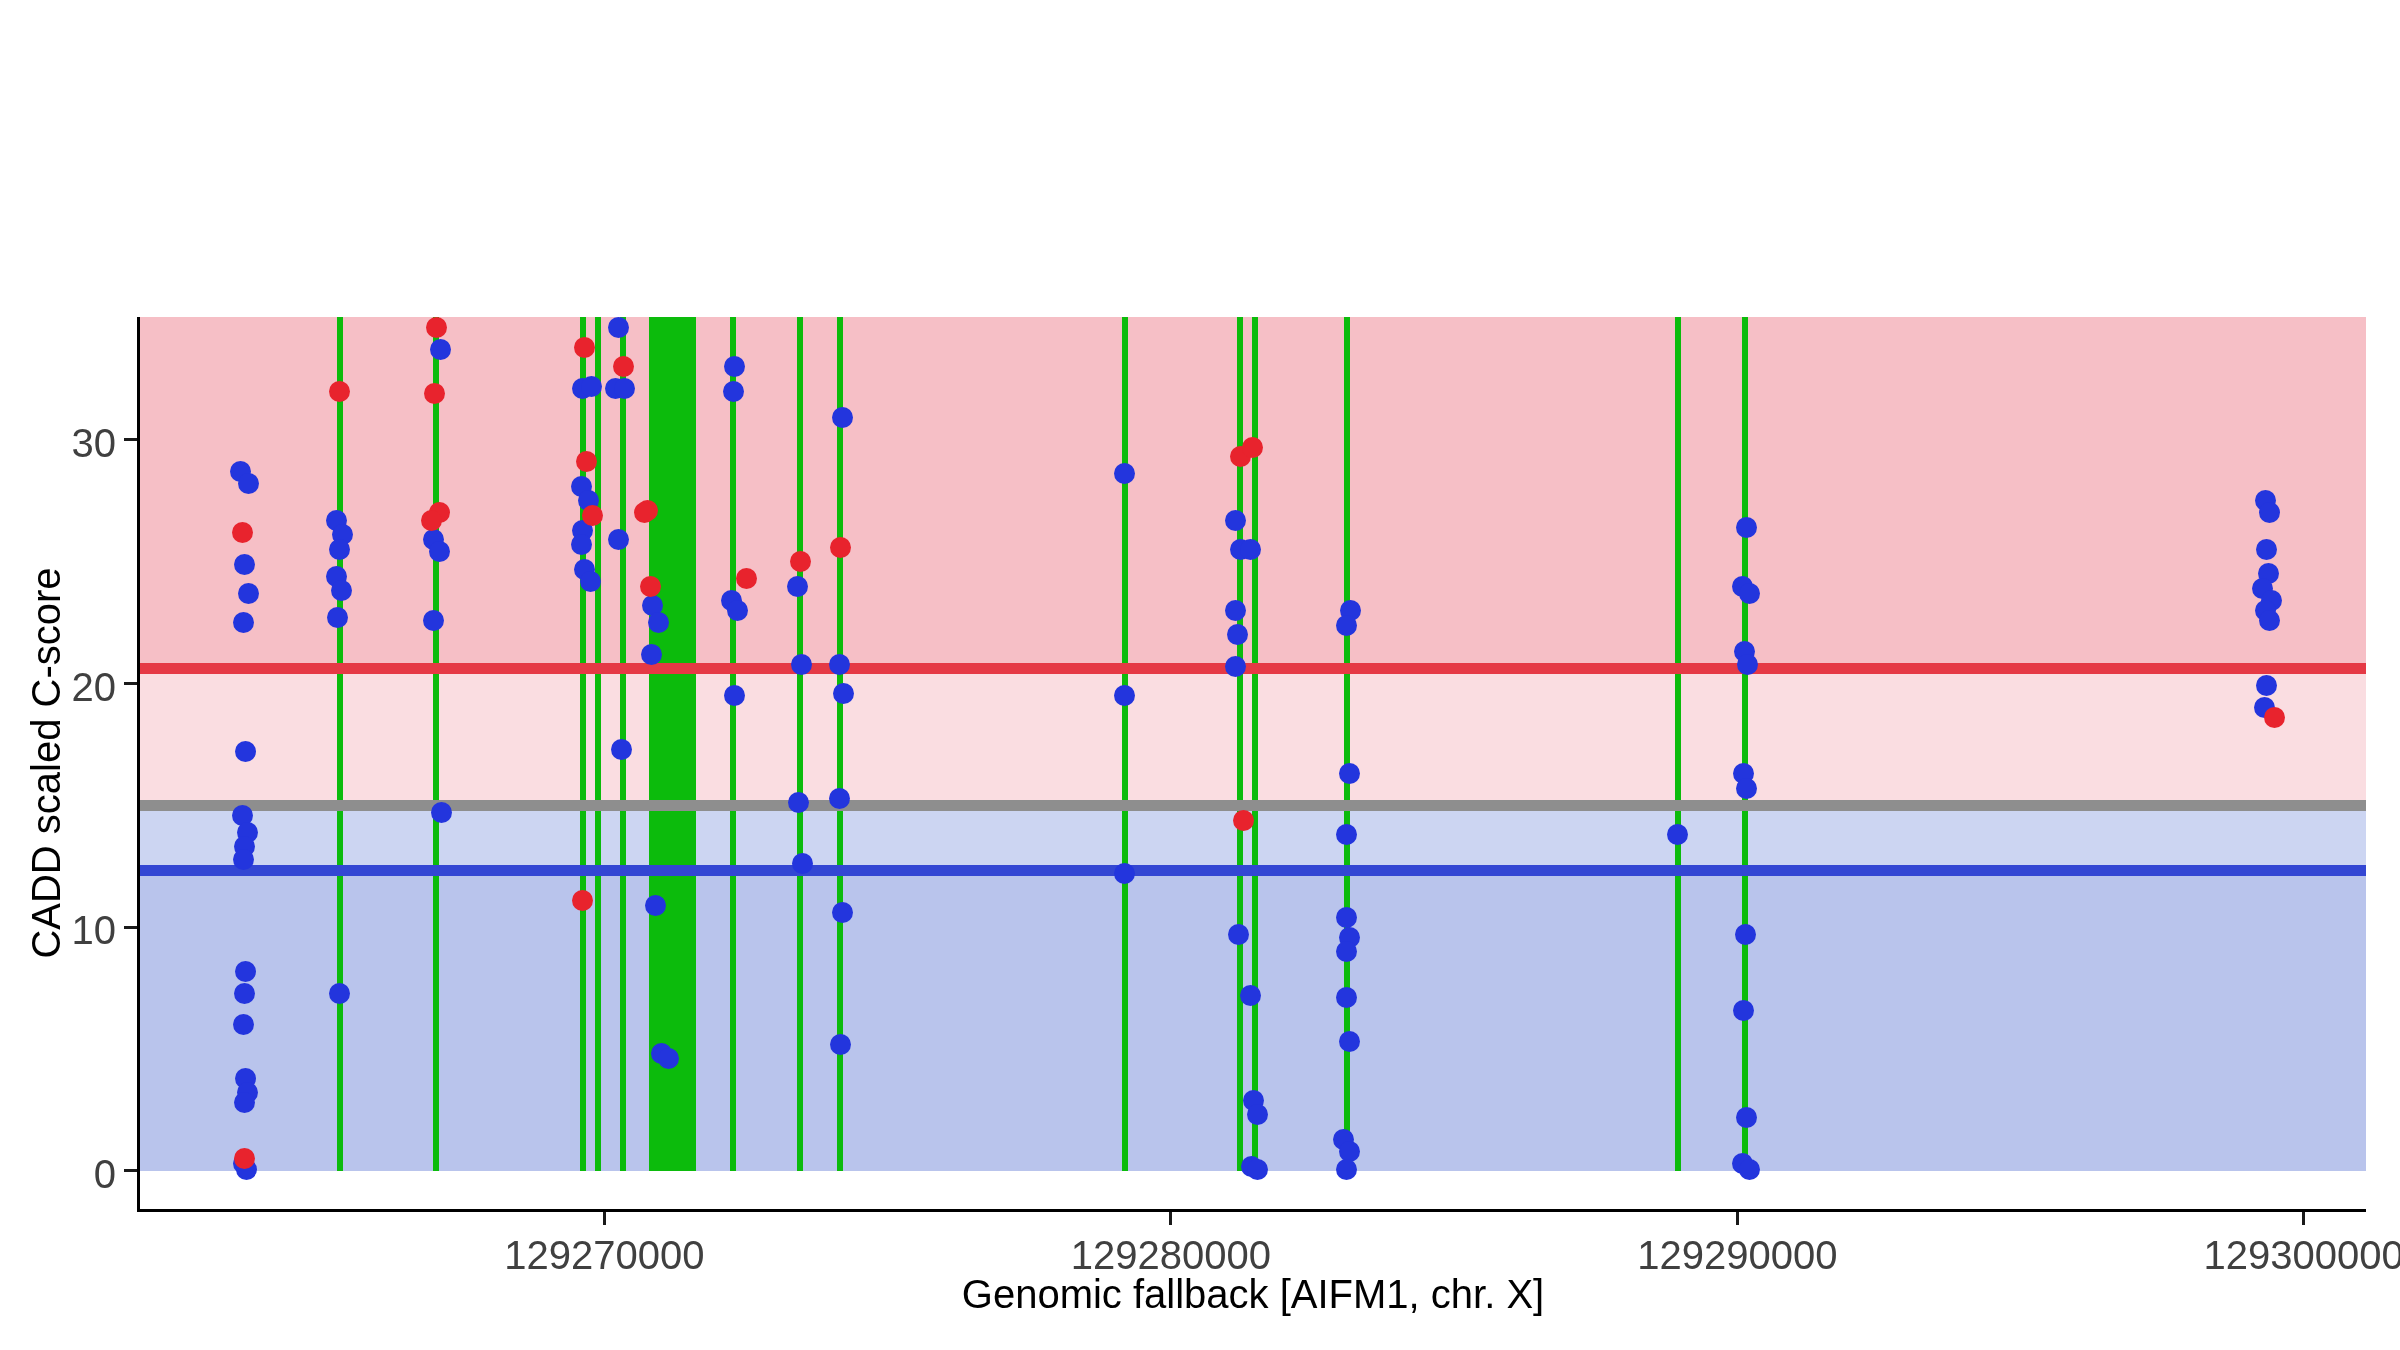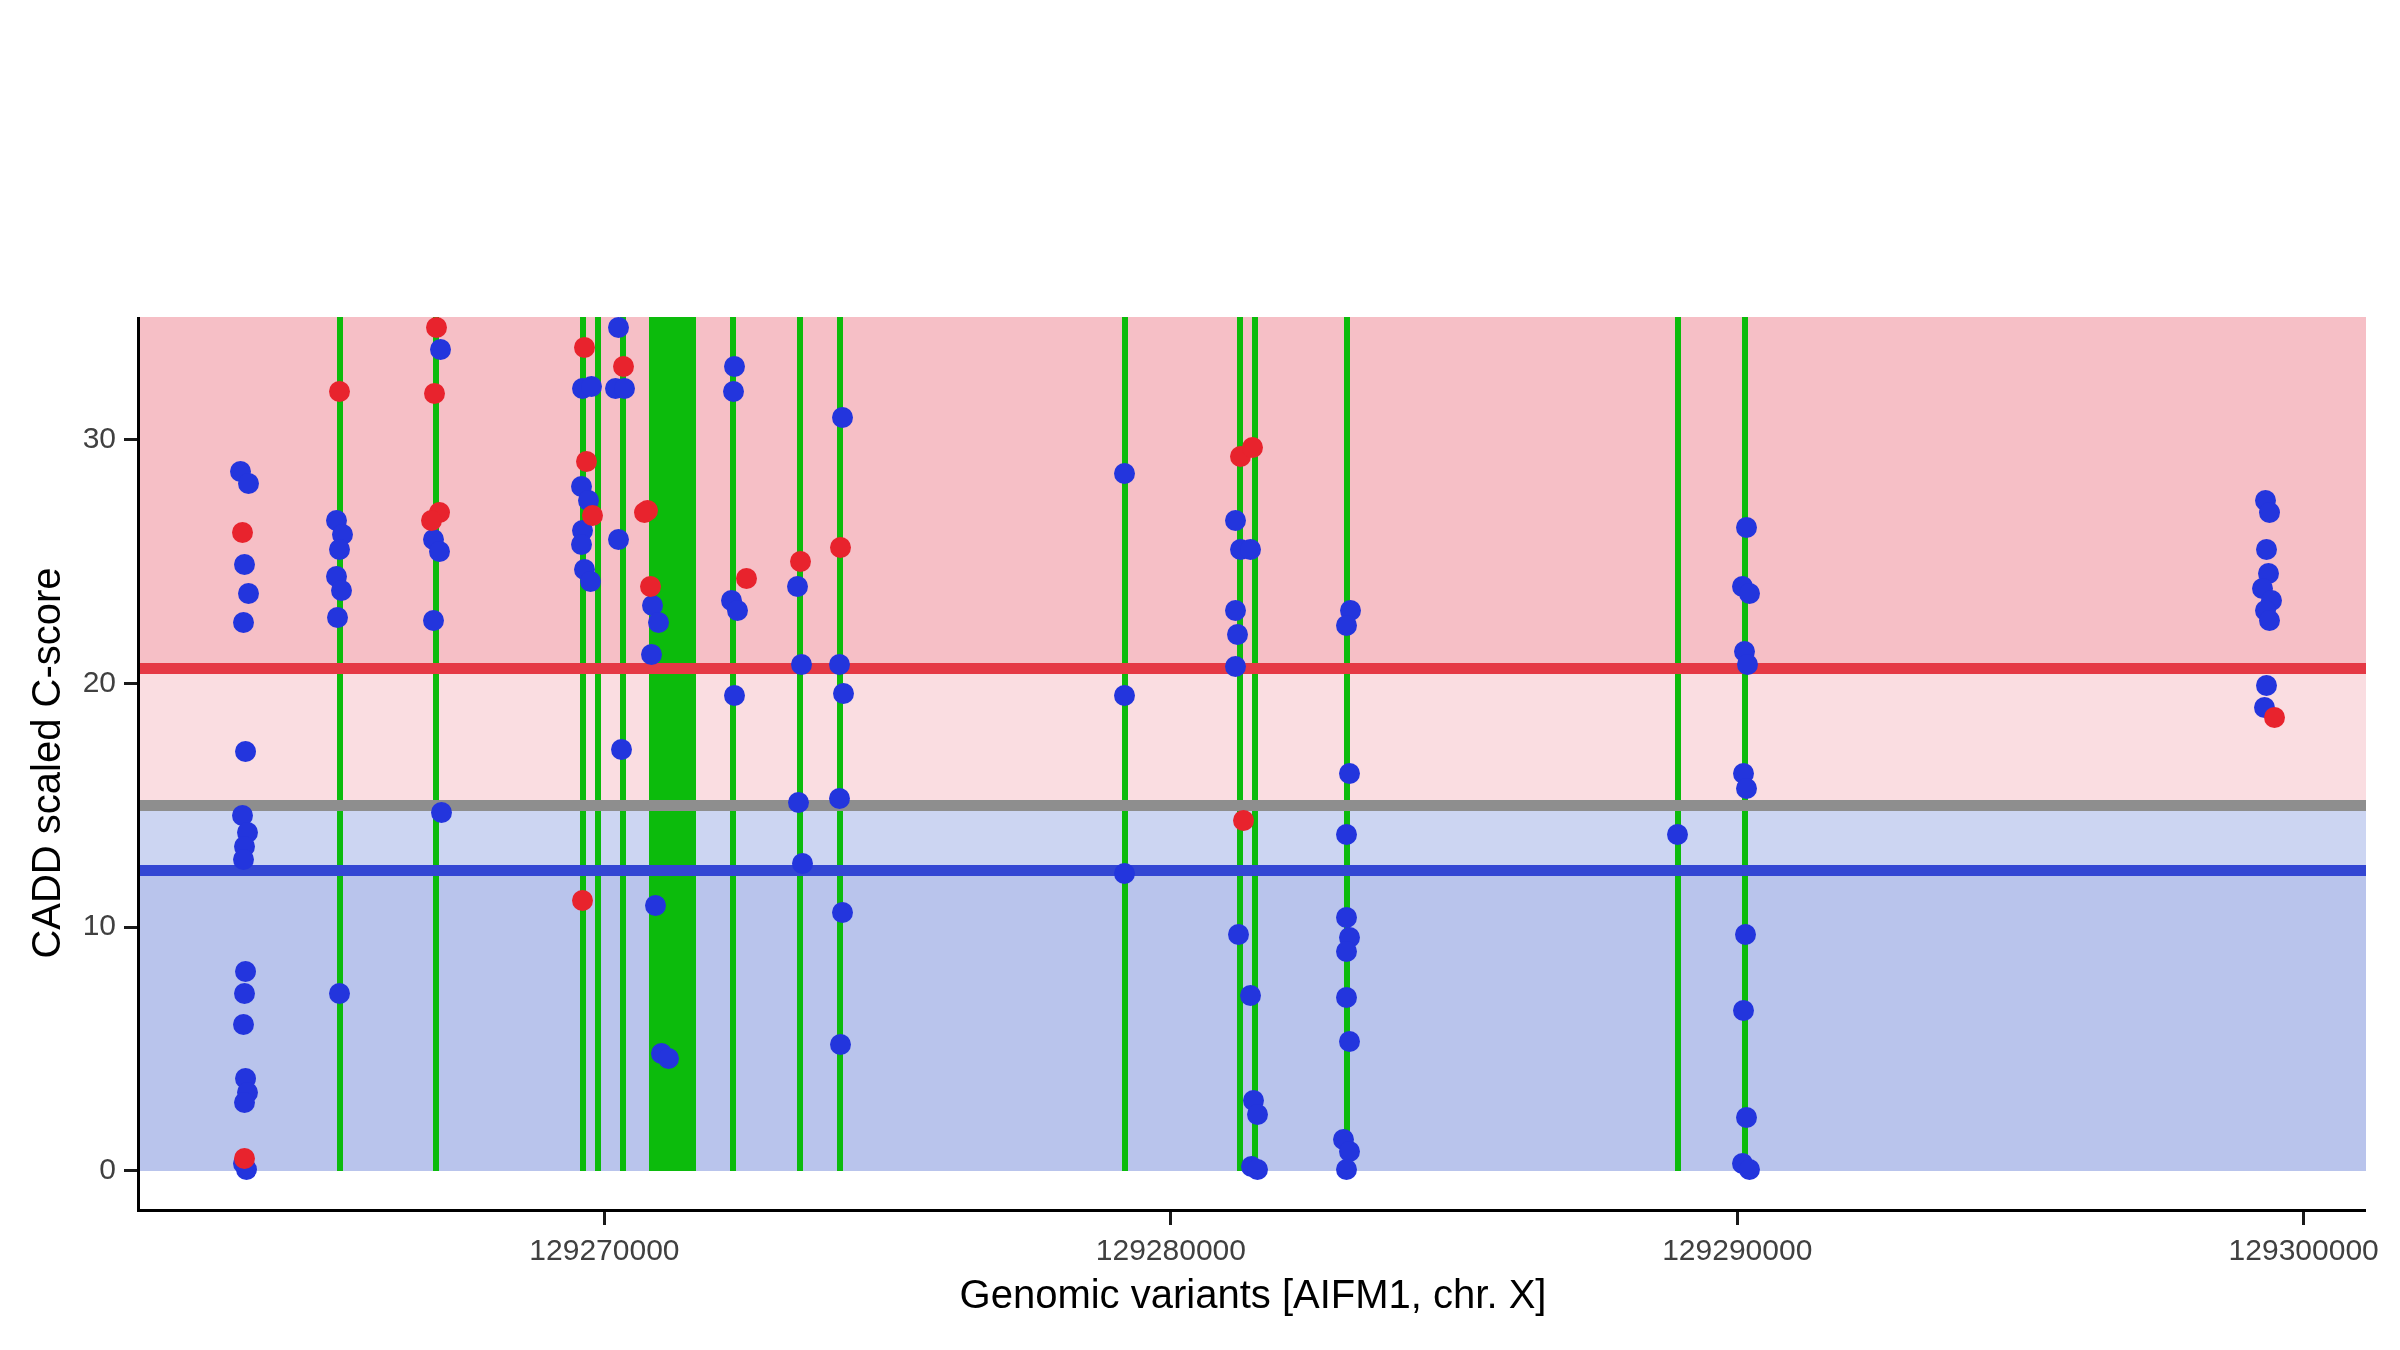--- a/index.html
+++ b/index.html
@@ -7,21 +7,21 @@
   #canvas { position:relative; width:2400px; height:1350px; background:#ffffff; overflow:hidden; }
   #title { position:absolute; left:142px; top:12px; font-size:43px; line-height:58px; color:#000000; }
   #plot-area { position:absolute; left:140px; top:317px; width:2226px; height:892px; background:#ffffff; overflow:hidden; }
   .band { position:absolute; left:0; width:100%; }
   .exon-line, .exon-block { position:absolute; top:0; }
   .threshold { position:absolute; left:0; width:100%; height:11px; }
   .pt { position:absolute; width:21px; height:21px; border-radius:50%; }
   #axes-layer { position:absolute; left:0; top:0; width:2400px; height:1350px; pointer-events:none; }
   .axis-line { position:absolute; background:#000000; }
   .tick { position:absolute; background:#1a1a1a; }
-  .tick-label { position:absolute; font-size:30px; color:#404040; white-space:nowrap; }
+  .tick-label { position:absolute; font-size:40px; color:#404040; white-space:nowrap; }
   .x-tick-label { transform:translateX(-50%); }
   .y-tick-label { text-align:right; width:112px; }
   .axis-title { position:absolute; font-size:40px; color:#000000; }
   #xlab { left:140px; width:2226px; top:1272px; text-align:center; }
   #ylab { left:46px; top:763px; transform:translate(-50%,-50%) rotate(-90deg); white-space:nowrap; }
 </style>
 </head>
 <body>
 
 <div id="canvas">
@@ -205,14 +205,14 @@
       <div class="tick" style="left: 124px; top: 1169.48px; width: 13px; height: 3px;"></div>
       <div class="tick-label y-tick-label" style="left: 4px; top: 1151.98px;">0</div>
       <div class="tick" style="left: 124px; top: 925.764px; width: 13px; height: 3px;"></div>
       <div class="tick-label y-tick-label" style="left: 4px; top: 908.264px;">10</div>
       <div class="tick" style="left: 124px; top: 682.049px; width: 13px; height: 3px;"></div>
       <div class="tick-label y-tick-label" style="left: 4px; top: 664.549px;">20</div>
       <div class="tick" style="left: 124px; top: 438.333px; width: 13px; height: 3px;"></div>
       <div class="tick-label y-tick-label" style="left: 4px; top: 420.833px;">30</div>
     </div>
 
-  <div id="xlab" class="axis-title">Genomic variants [AIFM1, chr. X]</div>
+  <div id="xlab" class="axis-title">Genomic fallback [AIFM1, chr. X]</div>
 </div>
 
 </body></html>

